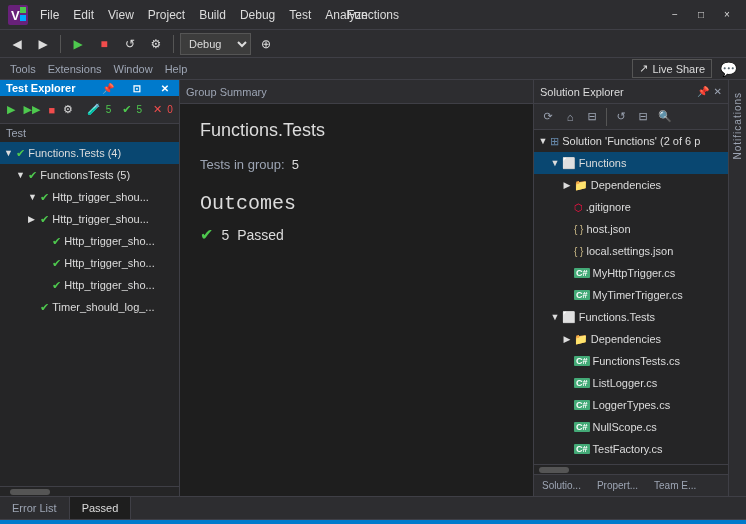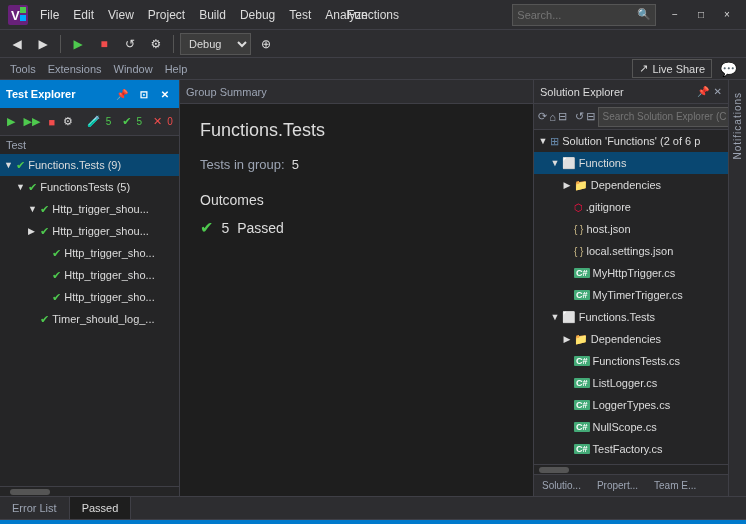--- a/index.html
+++ b/index.html
@@ -113,28 +113,28 @@
     
     .test-explorer {
       width: 180px;
       background: #252526;
       border-right: 1px solid #3f3f46;
       display: flex;
       flex-direction: column;
     }
     .panel-title-bar {
       background: #007acc;
-      height: 28px;
+      height: 16px;
       display: flex;
       align-items: center;
       padding: 0 6px;
       font-size: 11px;
       font-weight: bold;
       color: white;
-      gap: 5px;
+      gap: 12px;
     }
     .panel-title-spacer { flex: 1; }
     .panel-icon-btn {
       width: 16px;
       height: 16px;
       display: flex;
       align-items: center;
       justify-content: center;
       cursor: pointer;
       font-size: 10px;
@@ -232,21 +232,21 @@
       margin-bottom: 16px;
     }
     .gs-info {
       font-size: 13px;
       margin-bottom: 6px;
       color: #dcdcdc;
     }
     .gs-info span.label { color: #9da5b4; }
     .gs-info .duration-icon { margin-right: 4px; color: #9da5b4; }
     .outcomes-section { margin-top: 20px; }
-    .outcomes-title { font-size: 14px; margin-bottom: 10px; color: #dcdcdc; }
+    .outcomes-title { font-size: 20px; margin-bottom: 10px; color: #dcdcdc; font-family: Liberation Mono, monospace; }
     .outcome-row {
       display: flex;
       align-items: center;
       gap: 8px;
       font-size: 14px;
     }
     .outcome-check { color: #4ec94e; font-size: 16px; }
 
     
     .solution-explorer {
@@ -420,24 +420,20 @@
     <span class="menu-item">Edit</span>
     <span class="menu-item">View</span>
     <span class="menu-item">Project</span>
     <span class="menu-item">Build</span>
     <span class="menu-item">Debug</span>
     <span class="menu-item">Test</span>
     <span class="menu-item">Analyze</span>
   </div>
   <div style="position:absolute;left:50%;transform:translateX(-50%);font-size:12px;color:#dcdcdc;">Functions</div>
   <div style="flex:1"></div>
-  <div class="search-box-title">
-    <input type="text" placeholder="Search..." style="">
-    <span style="font-size:11px;color:#9da5b4;">🔍</span>
-  </div>
   <div class="window-controls">
     <div class="win-btn">−</div>
     <div class="win-btn">□</div>
     <div class="win-btn close">×</div>
   </div>
 </div>
 
 <div class="toolbar-row">
   <div class="toolbar-btn">◀</div>
   <div class="toolbar-btn">▶</div>
@@ -502,21 +498,21 @@
       <div class="toolbar-separator"></div>
       <input type="text" class="test-search" placeholder="Search Test E" style="">
       <div class="test-tb-btn">🔍</div>
     </div>
     <div class="test-header">Test</div>
     <div class="tree-area">
 
       <div class="tree-item selected" style="padding-left:4px;">
         <span class="arrow">▼</span>
         <span class="check-icon">✔</span>
-        <span>Functions.Tests (9)</span>
+        <span>Functions.Tests (4)</span>
       </div>
 
       <div class="tree-item" style="padding-left:16px;">
         <span class="arrow">▼</span>
         <span class="check-icon">✔</span>
         <span>FunctionsTests (5)</span>
       </div>
 
       <div class="tree-item" style="padding-left:28px;">
         <span class="arrow">▼</span>
@@ -585,21 +581,20 @@
       <span style="font-size:10px;color:#9da5b4;cursor:pointer;">📌</span>
       <span style="font-size:10px;color:#9da5b4;cursor:pointer;margin-left:4px;">✕</span>
     </div>
     <div class="sol-toolbar">
       <div class="sol-tb-btn">⟳</div>
       <div class="sol-tb-btn">⌂</div>
       <div class="sol-tb-btn">⊟</div>
       <div class="toolbar-separator"></div>
       <div class="sol-tb-btn">↺</div>
       <div class="sol-tb-btn">⊟</div>
-      <input type="text" class="sol-search" placeholder="Search Solution Explorer (C" style="">
       <div class="sol-tb-btn">🔍</div>
     </div>
     <div class="sol-tree">
 
       <div class="sol-item" style="padding-left:2px;">
         <span class="indent" style="width:0px;"></span>
         <span class="arrow">▼</span>
         <span class="sol-icon" style="color:#68a;">⊞</span>
         <span>Solution 'Functions' (2 of 6 p</span>
       </div>

